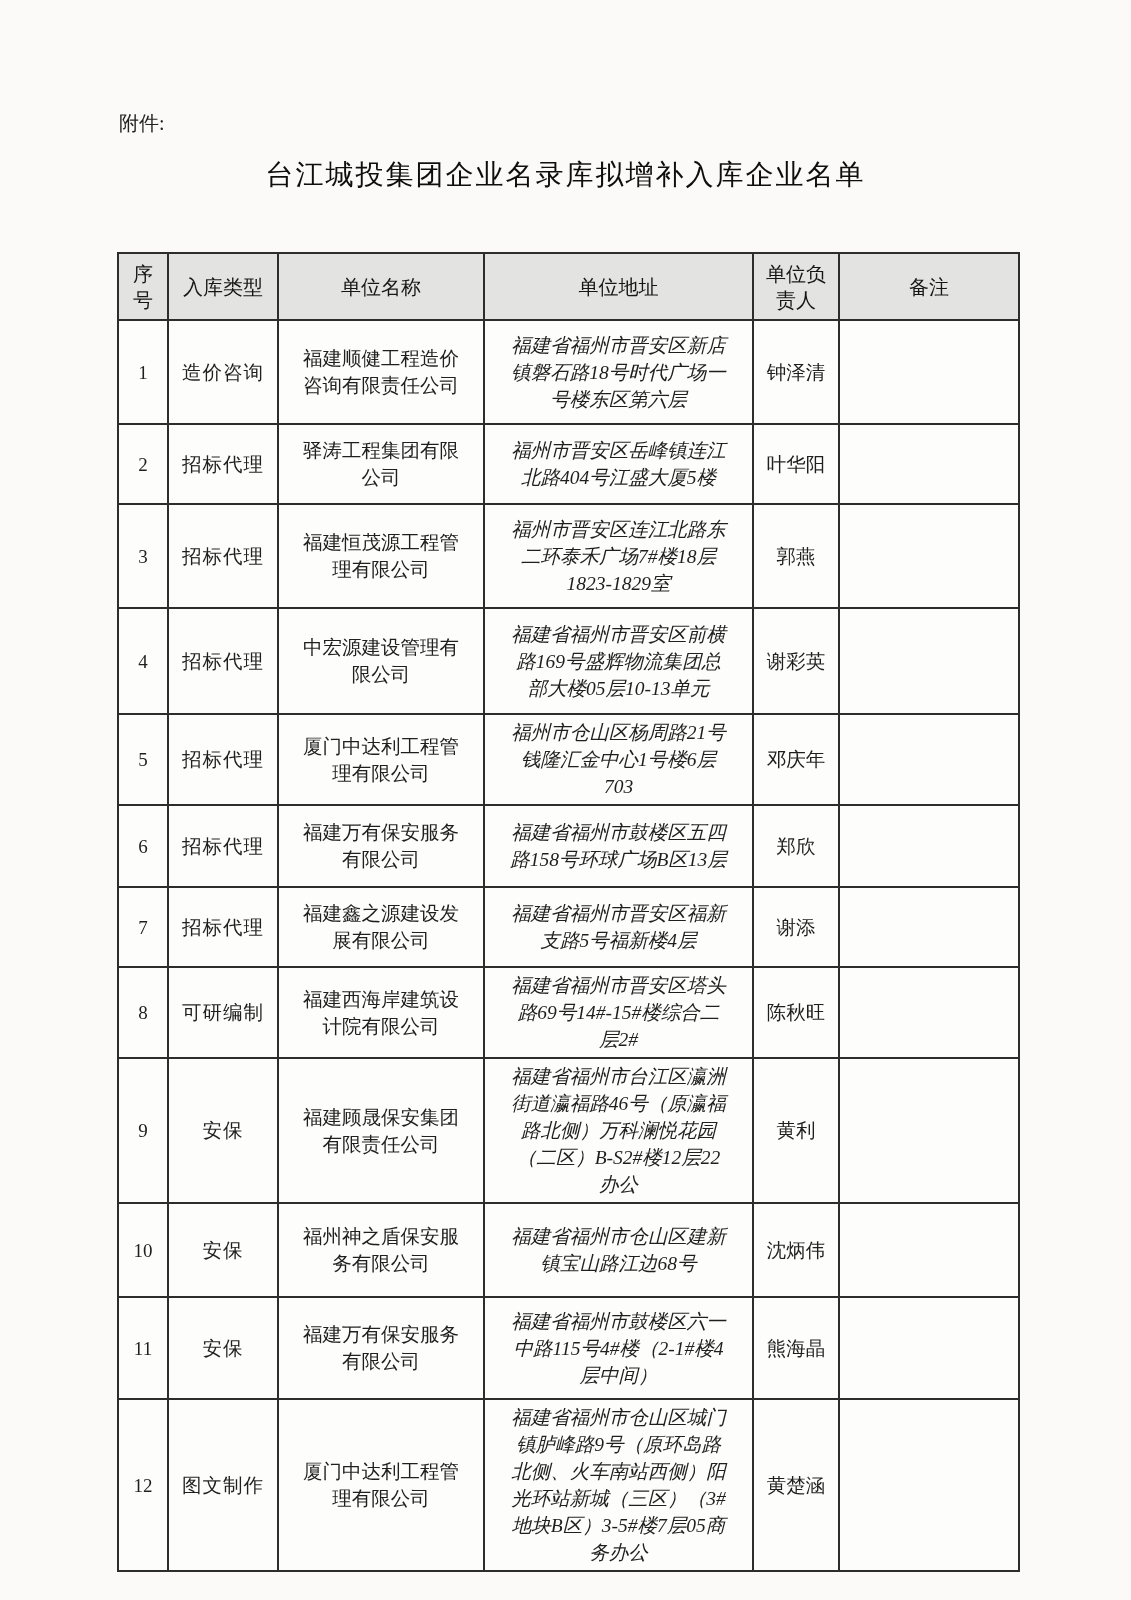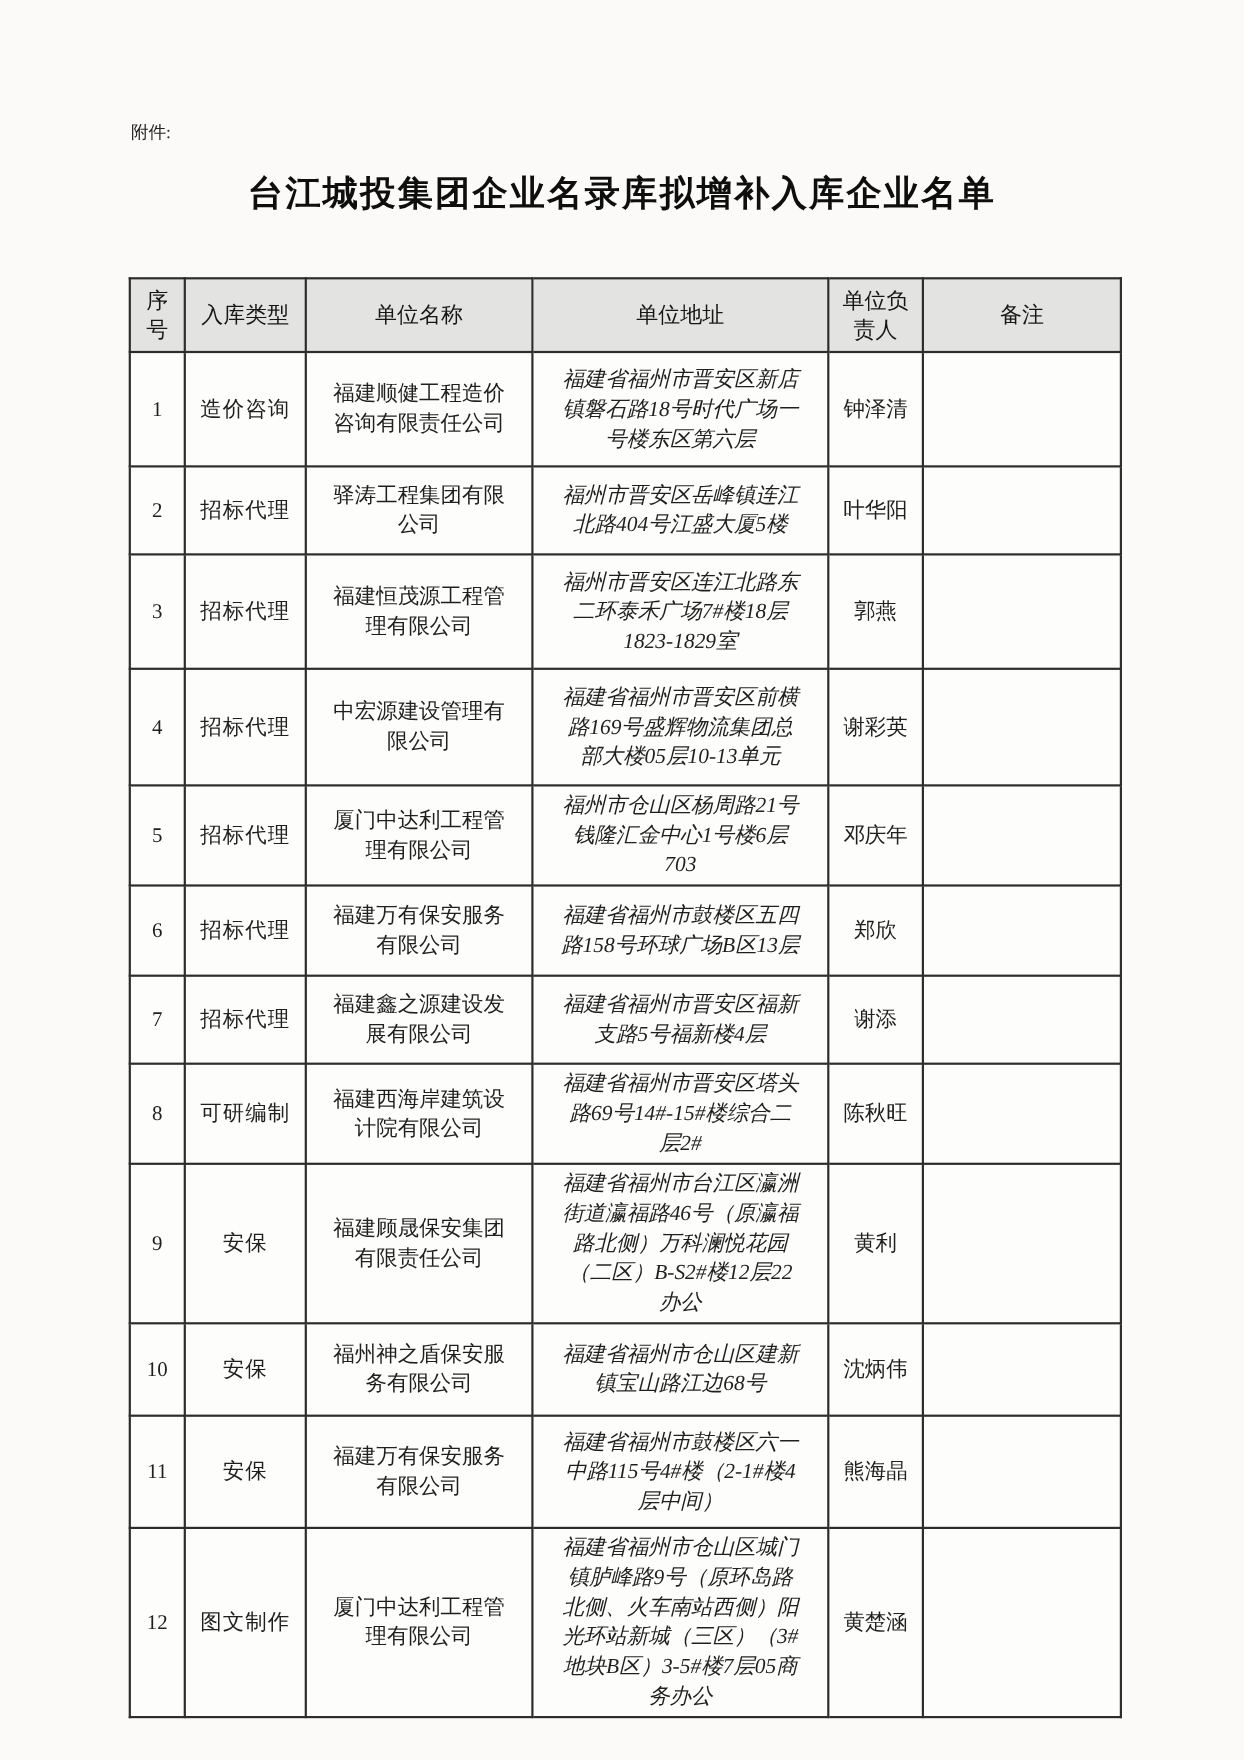--- a/index.html
+++ b/index.html
@@ -9,34 +9,34 @@
     height:1600px;
     background:#fbfaf8;
     font-family:"Liberation Serif","DejaVu Serif",serif;
     color:#1c1c1c;
     overflow:hidden;
   }
   .attachment{
     position:absolute;
     left:119px;
     top:110px;
-    font-size:16px;
+    font-size:20px;
     font-family:Liberation Serif, serif;
     color:#222;
   }
   .doc-title{
     position:absolute;
     left:0;
     top:152px;
     width:100%;
     margin:0;
     text-align:center;
     font-family:"Liberation Sans","DejaVu Sans",sans-serif;
-    font-weight:700;
-    font-size:32px;
+    font-weight:400;
+    font-size:28px;
     line-height:46px;
     letter-spacing:2px;
     color:#0e0e0e;
     white-space:nowrap;
   }
   table.company-table{
     position:absolute;
     left:117px;
     top:252px;
     width:901px;
@@ -77,21 +77,21 @@
   
   .company-table tbody tr:nth-child(1){height:104px;}
   .company-table tbody tr:nth-child(2){height:80px;}
   .company-table tbody tr:nth-child(3){height:104px;}
   .company-table tbody tr:nth-child(4){height:106px;}
   .company-table tbody tr:nth-child(5){height:80px;}
   .company-table tbody tr:nth-child(6){height:82px;}
   .company-table tbody tr:nth-child(7){height:80px;}
   .company-table tbody tr:nth-child(8){height:74px;}
   .company-table tbody tr:nth-child(9){height:132px;}
-  .company-table tbody tr:nth-child(10){height:84px;}
+  .company-table tbody tr:nth-child(10){height:94px;}
   .company-table tbody tr:nth-child(11){height:102px;}
   .company-table tbody tr:nth-child(12){height:156px;}
 </style>
 </head>
 <body>
 
 <div class="page">
   <div class="attachment">附件:</div>
 
   <h1 class="doc-title">台江城投集团企业名录库拟增补入库企业名单</h1>

